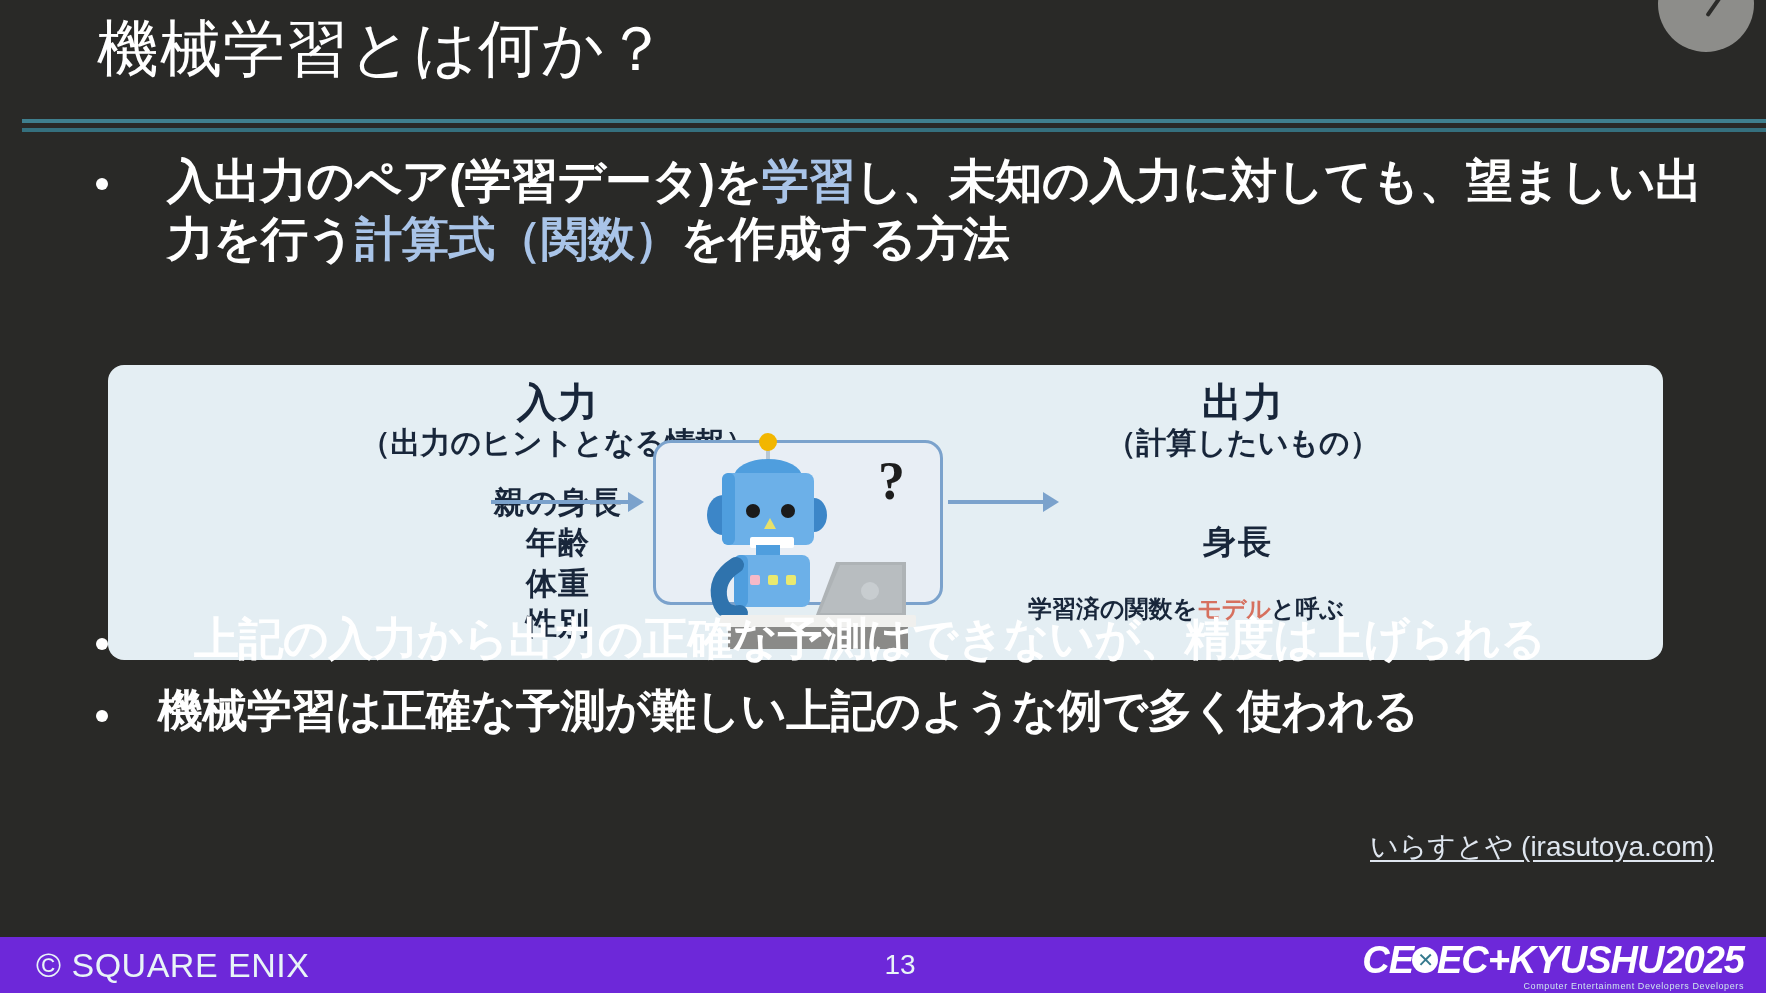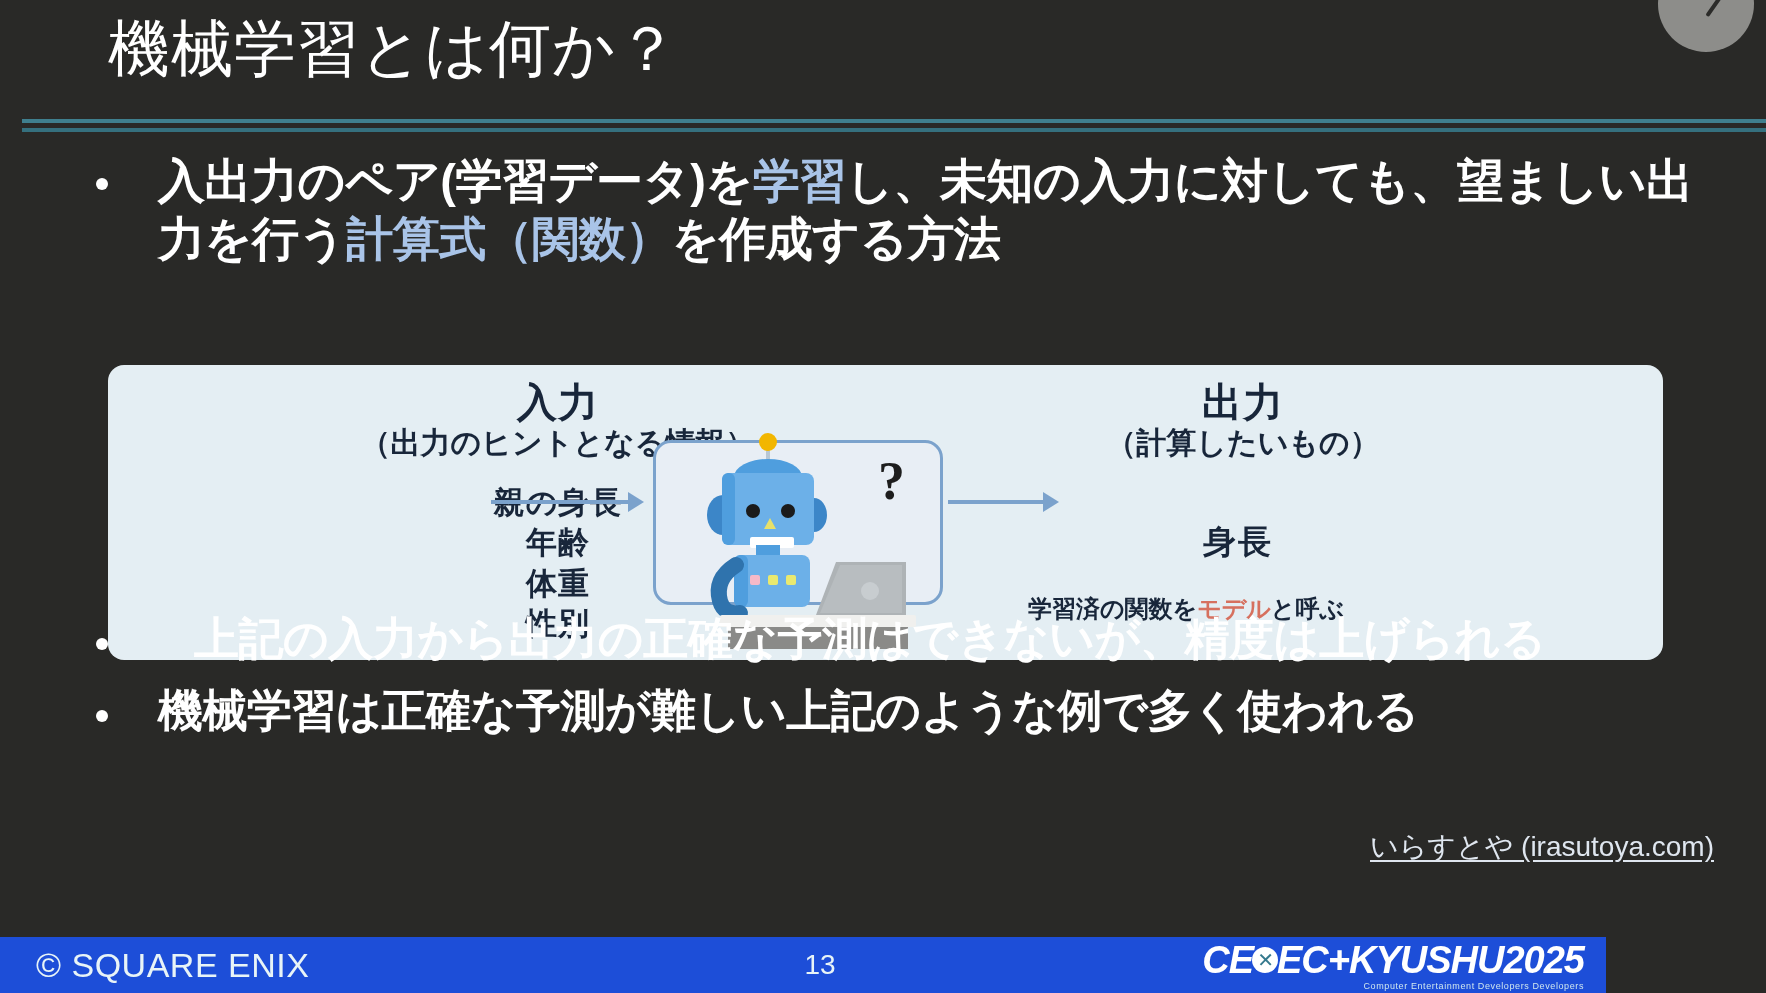--- a/index.html
+++ b/index.html
@@ -23,21 +23,21 @@
   }
   #video-circle .needle {
     position:absolute; left:47px; top:34px;
     width:4px; height:26px; background:#2b2b29;
     transform:rotate(35deg); transform-origin:center bottom;
     border-radius:2px;
   }
 
   
   #title-row {
-    position:absolute; left:108px; top:16px; right:60px; height:92px;
+    position:absolute; left:97px; top:16px; right:60px; height:92px;
     display:flex; align-items:baseline; gap:22px;
   }
   #title-main {
     font-size:62px; font-weight:400; color:#ffffff;
     letter-spacing:1px; line-height:1.05; white-space:nowrap;
   }
   #title-note {
     font-size:44px; font-weight:400; color:#ffffff;
     letter-spacing:0px; white-space:nowrap;
   }
@@ -54,21 +54,21 @@
   .bullet-row { position:absolute; display:flex; align-items:flex-start; }
   .bullet-dot {
     width:12px; height:12px; border-radius:50%; background:#ffffff;
     flex:0 0 auto;
   }
   .bullet-text {
     color:#ffffff; font-weight:bold; letter-spacing:-0.5px;
   }
   .hl-blue { color:#a9c4e8; }
 
-  #bullet1 { left:96px; top:152px; right:60px; }
+  #bullet1 { left:96px; top:152px; right:60px;gap:9px; }
   #bullet1 .bullet-dot { margin-top:26px; margin-right:50px; }
   #bullet1 .bullet-text { font-size:47px; line-height:1.23; }
 
   #bullet2 { left:96px; top:612px; right:40px; }
   #bullet2 .bullet-dot { margin-top:26px; margin-right:50px; }
   #bullet2 .bullet-text { font-size:45px; line-height:1.2; white-space:nowrap;margin-left:36px; }
 
   #bullet3 { left:96px; top:684px; right:40px; }
   #bullet3 .bullet-dot { margin-top:26px; margin-right:50px; }
   #bullet3 .bullet-text { font-size:45px; line-height:1.2; white-space:nowrap; }
@@ -137,22 +137,22 @@
   
   #attribution {
     position:absolute; right:52px; top:828px;
     color:#dfe6ef; font-size:28px;
     text-decoration:underline; text-underline-offset:4px;
     white-space:nowrap;
   }
 
   
   #footer {
-    position:absolute; left:0; bottom:0; width:1606px; height:56px;
-    background:#1d4ed8;
+    position:absolute; left:0; bottom:0; width:1766px; height:56px;
+    background:#6d28d9;
     display:flex; align-items:center;
   }
   #footer-copy {
     position:absolute; left:36px; color:#e8f4f7;
     font-size:34px; letter-spacing:0.5px; font-weight:400;
   }
   #footer-page {
     position:absolute; left:0; right:0; text-align:center;
     color:#e8f4f7; font-size:28px;padding-left:34px;
   }

